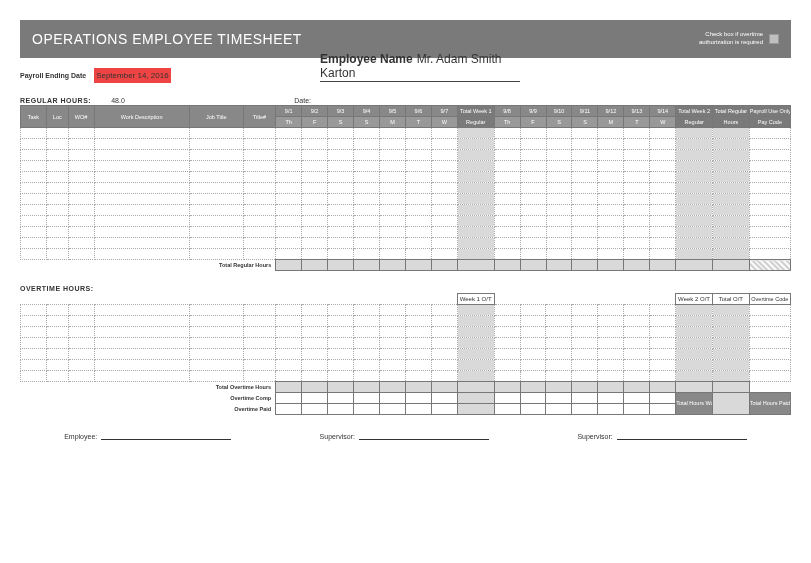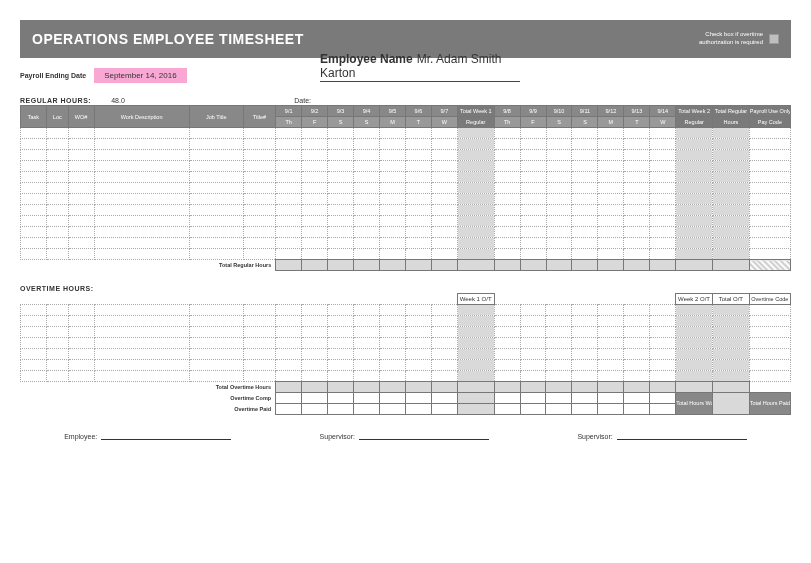--- a/index.html
+++ b/index.html
@@ -1,24 +1,24 @@
 <!DOCTYPE html>
 <html><head>
 <meta charset="utf-8">
 <style>
   * { box-sizing: border-box; margin: 0; padding: 0; }
   body { font-family: Arial, sans-serif; background: #fff; width: 811px; height: 563px; overflow: hidden; font-size: 7px; color: #333; }
   .page { padding: 20px 20px 10px 20px; }
   .header-bar { background: #7a7a7a; color: #fff; height: 38px; display: flex; align-items: center; justify-content: space-between; padding: 0 12px; margin-bottom: 10px; }
-  .header-title { font-size: 14px; font-weight: bold; letter-spacing: 0.5px; }
+  .header-title { font-size: 14px; font-weight: normal; letter-spacing: 0.5px; }
   .header-right { font-size: 6px; text-align: right; line-height: 1.3; display:flex; align-items:center; gap:6px;}
   .checkbox-square { width:10px; height:10px; background:#bfbfbf; border:1px solid #999; display:inline-block;}
   .meta-row { display: flex; align-items: center; gap: 8px; margin-bottom: 4px; }
   .meta-label { font-size: 7px; font-weight: bold; }
-  .date-chip { background: #f9a8d4; padding: 3px 10px; font-size: 8px; }
+  .date-chip { background: #ef4444; padding: 3px 2px; font-size: 8px; }
   .emp-info { position: absolute; left: 320px; top: 52px; font-size: 12px; }
   .emp-info div { border-bottom: 1px solid #444; margin-bottom: 2px; padding-bottom: 1px; width: 200px; }
   .emp-info b { font-weight: bold; margin-right: 4px; }
   .section-label { font-size: 7px; font-weight: bold; letter-spacing: 0.5px; margin-top: 10px; margin-bottom:1px;}
   table.sheet { border-collapse: collapse; width: 100%; table-layout: fixed; }
   table.sheet td, table.sheet th { border: 1px dotted #aaa; height: 11px; font-size: 5.5px; text-align: center; padding: 0; overflow: hidden; white-space: nowrap; }
   table.sheet th { background: #888; color: #fff; border: 1px solid #777; font-weight: normal; }
   table.sheet th.sub { background: #999; }
   .grey-col { background: #d9d9d9 !important; }
   .grey-head { background: #7a7a7a !important; color: #fff; }

